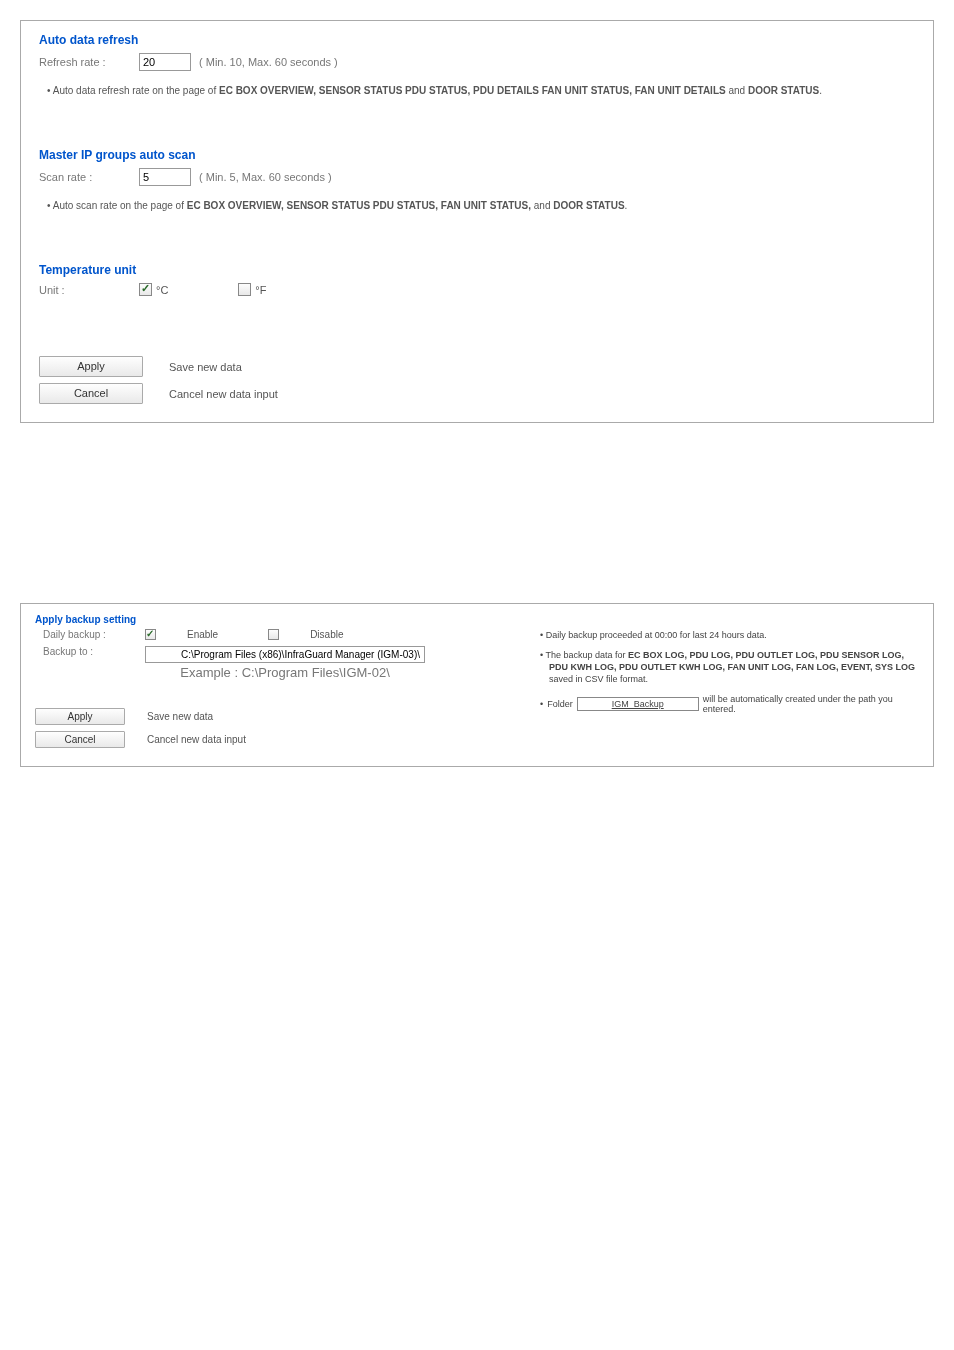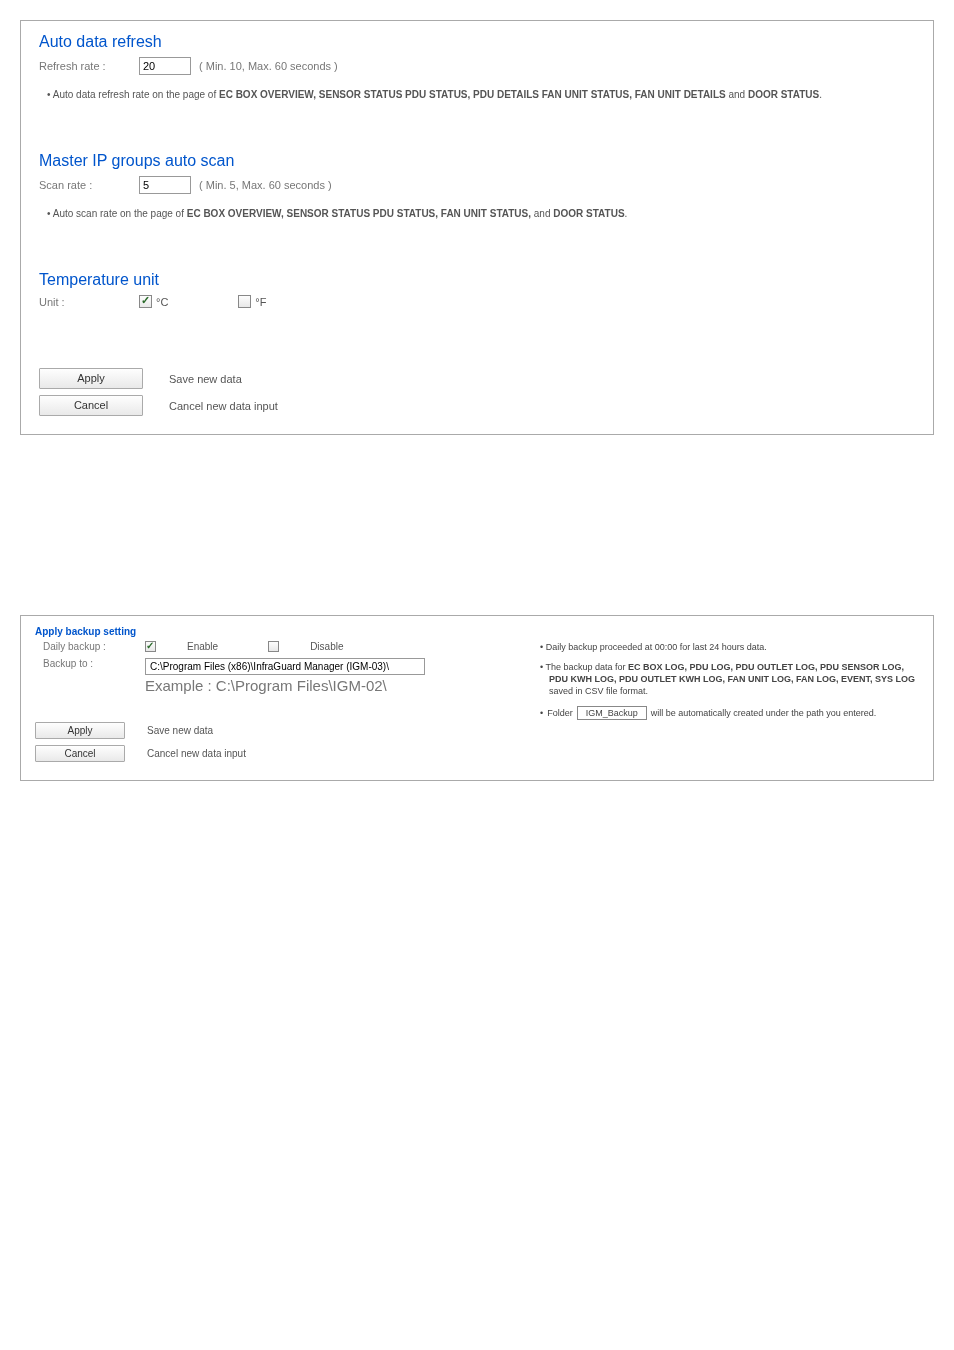--- a/index.html
+++ b/index.html
@@ -17,23 +17,23 @@
     background: #fff;
   }
   .panel2 {
     border: 1px solid #aaa;
     padding: 10px 14px 18px 14px;
     background: #fff;
     font-size: 10px;
   }
   .section-title {
     color: #0055cc;
-    font-weight: normal;
+    font-weight: bold;
     margin-bottom: 6px;
-    font-size: 16px;
+    font-size: 12px;
   }
   .section-title-sm {
     color: #0055cc;
     font-weight: bold;
     margin-bottom: 4px;
     font-size: 10px;
   }
   .row {
     display: flex;
     align-items: center;
@@ -57,29 +57,31 @@
     border: 1px solid #999;
     margin-right: 8px;
     text-align: left;
   }
   input.text-input-wide {
     width: 280px;
     height: 17px;
     padding: 1px 4px;
     font-size: 10px;
     border: 1px solid #999;
+    text-align: right;
   }
   .hint {
     color: #777;
     font-size: 11px;
   }
   .hint-sm {
     color: #777;
-    font-size: 15px;
+    font-size: 13px;
     margin-top: 2px;
+    text-align: center;
   }
   .note {
     color: #555;
     font-size: 10px;
     margin-top: 12px;
     padding-left: 18px;
     text-indent: -10px;
     line-height: 1.5;
   }
   .note b { font-weight: bold; }
@@ -172,26 +174,27 @@
   .folder-row {
     display: flex;
     align-items: center;
     font-size: 9px;
     padding-left: 14px;
     color: #444;
   }
   .folder-row::before { content: "•  "; margin-left: -9px; margin-right: 4px; }
   .folder-box {
     border: 1px solid #888;
-    padding: 0 8px;
+    padding: 0 34px;
     margin: 0 4px;
     height: 14px;
     line-height: 12px;
     font-size: 9px;
     background: #fff;
+    text-decoration: underline;
   }
   .button-block { margin-top: 28px; }
 </style>
 </head>
 <body>
 
 <div class="panel">
 
   <div>
     <div class="section-title">Auto data refresh</div>

